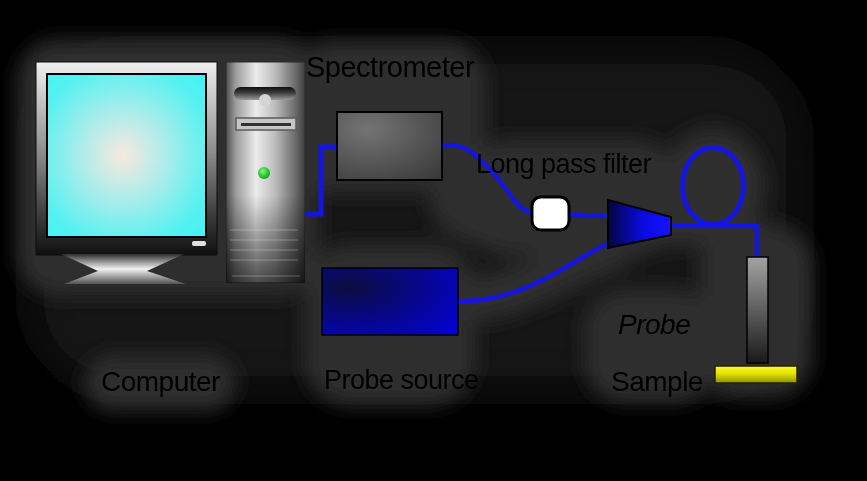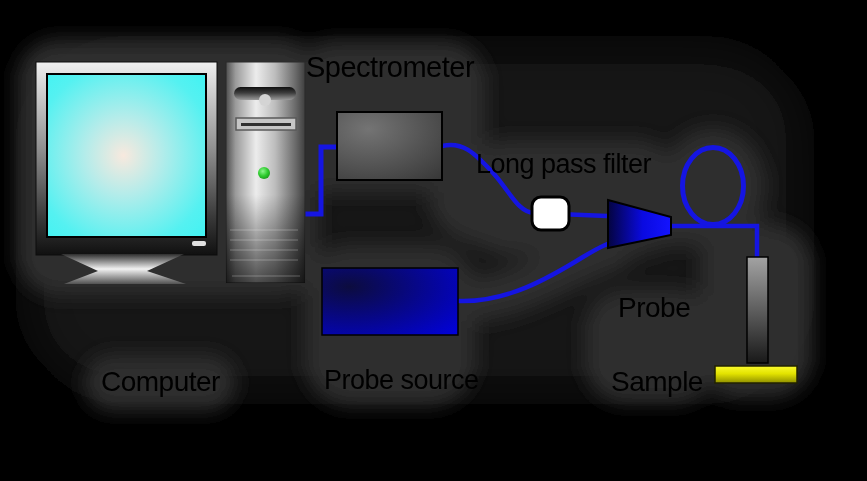--- a/index.html
+++ b/index.html
@@ -15,21 +15,21 @@
     position:absolute;
     color:#000;
     font-family:"Liberation Sans", sans-serif;
     white-space:nowrap;
     letter-spacing:-0.5px;
     line-height:1;
     user-select:none;
   }
   .lbl-spectrometer{left:306px;top:53px;font-size:29px;}
   .lbl-longpass   {left:476px;top:151px;font-size:27px;}
-  .lbl-probe      {left:618px;top:294px;font-size:28px;}
+  .lbl-probe      {left:618px;top:311px;font-size:28px;font-style:italic;}
   .lbl-sample     {left:611px;top:368px;font-size:28px;}
   .lbl-computer   {left:101px;top:368px;font-size:28px;}
   .lbl-lightsource{left:324px;top:367px;font-size:27px;}
 </style>
 </head>
 <body>
 
 <div class="stage">
 
   <svg width="867" height="481" viewBox="0 0 867 481">

